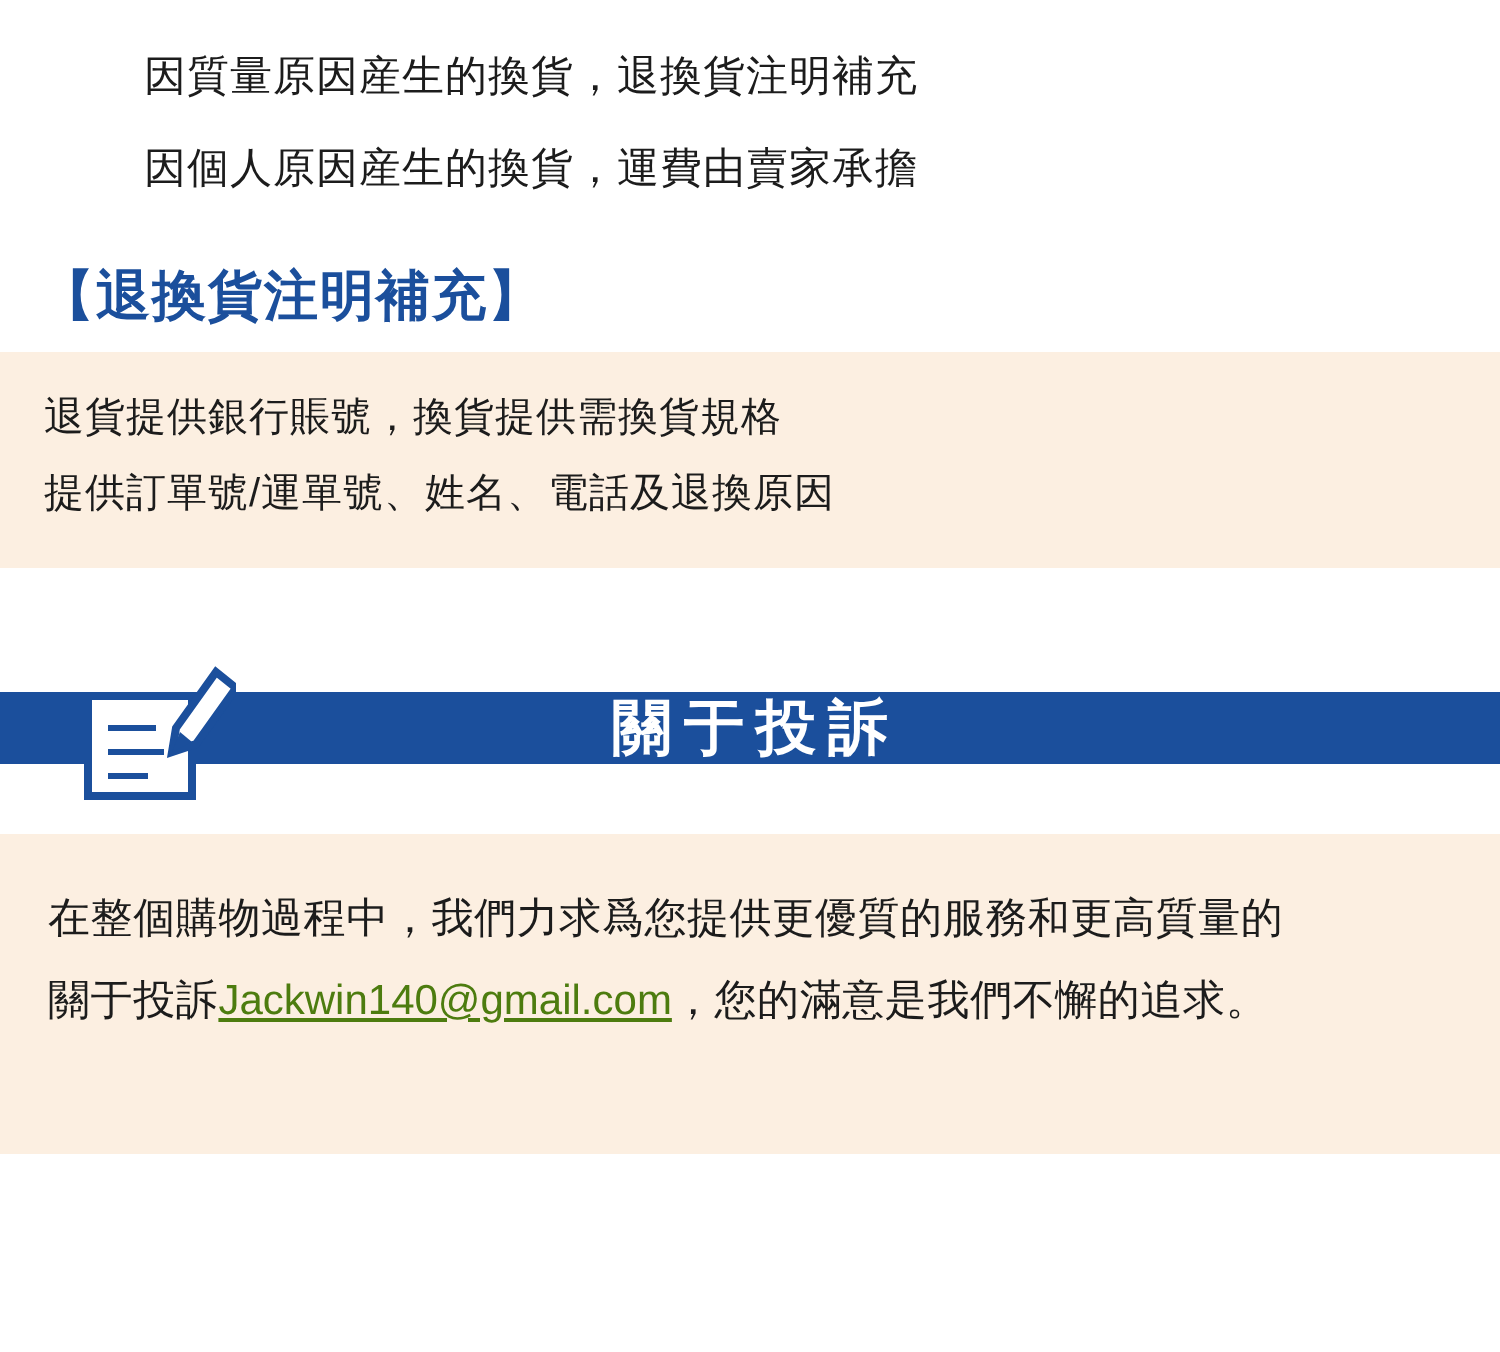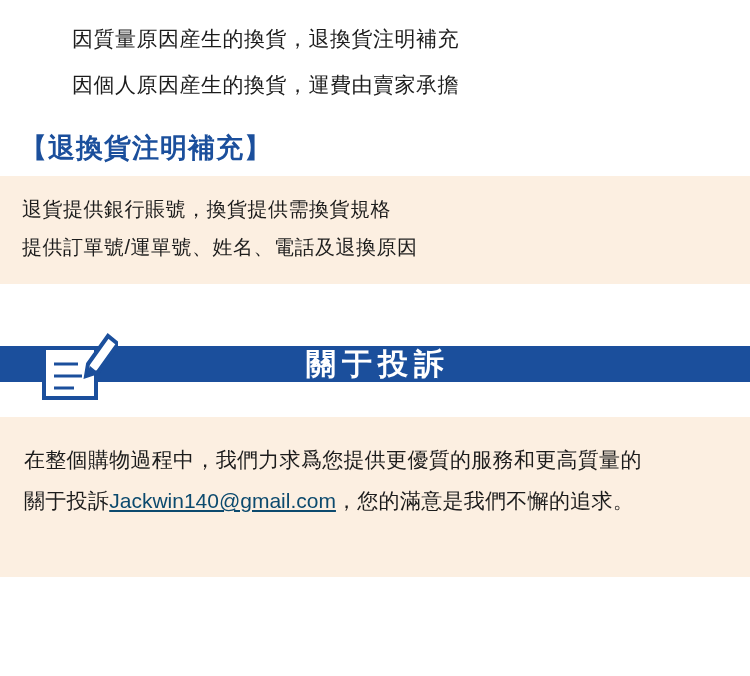--- a/index.html
+++ b/index.html
@@ -102,21 +102,21 @@
   .complaint-line {
     font-size: 21px;
     line-height: 41px;
     color: #1c1c1c;
     padding-left: 24px;
     padding-right: 14px;
     letter-spacing: 0.3px;
     white-space: nowrap;
   }
   .email {
-    color: #0c4a6e;
+    color: #4d7c0f;
     text-decoration: underline;
     letter-spacing: 0;
   }
 </style>
 </head>
 <body>
 
 <div class="page">
 
   <div class="policy-lines">

